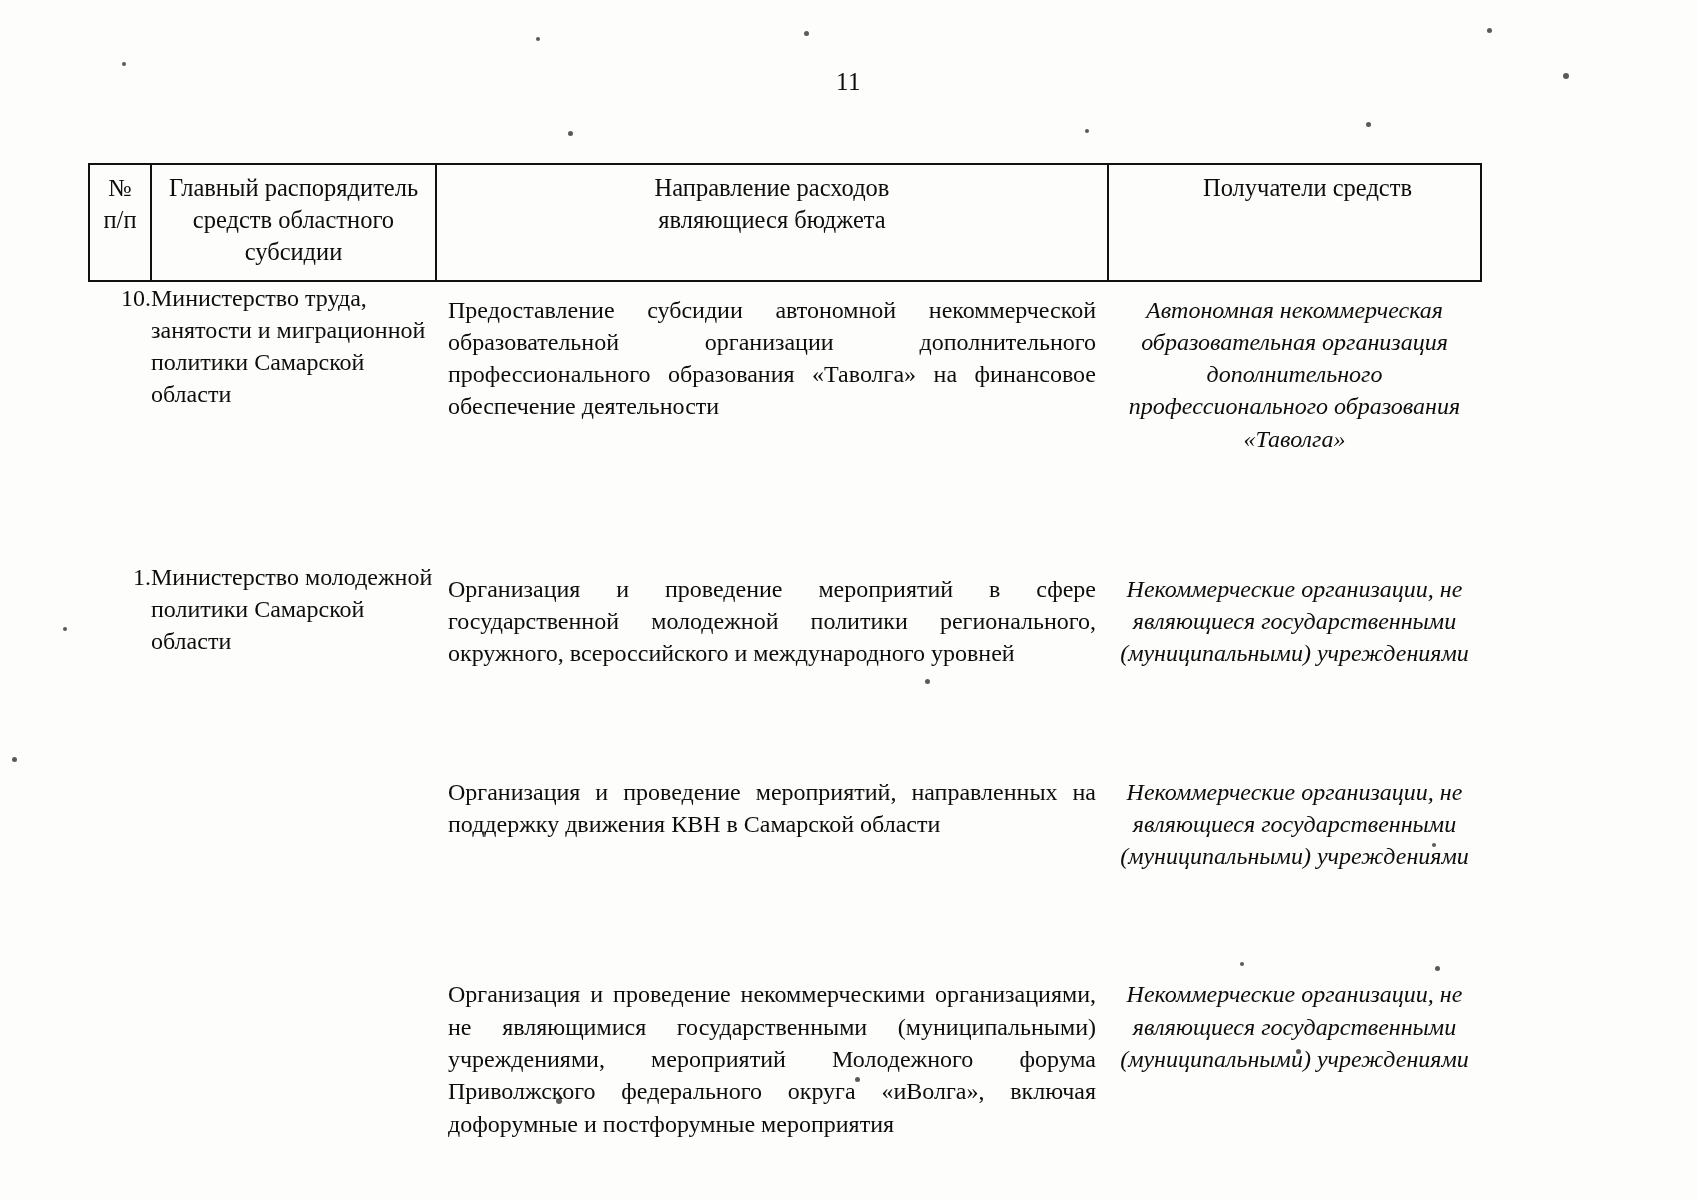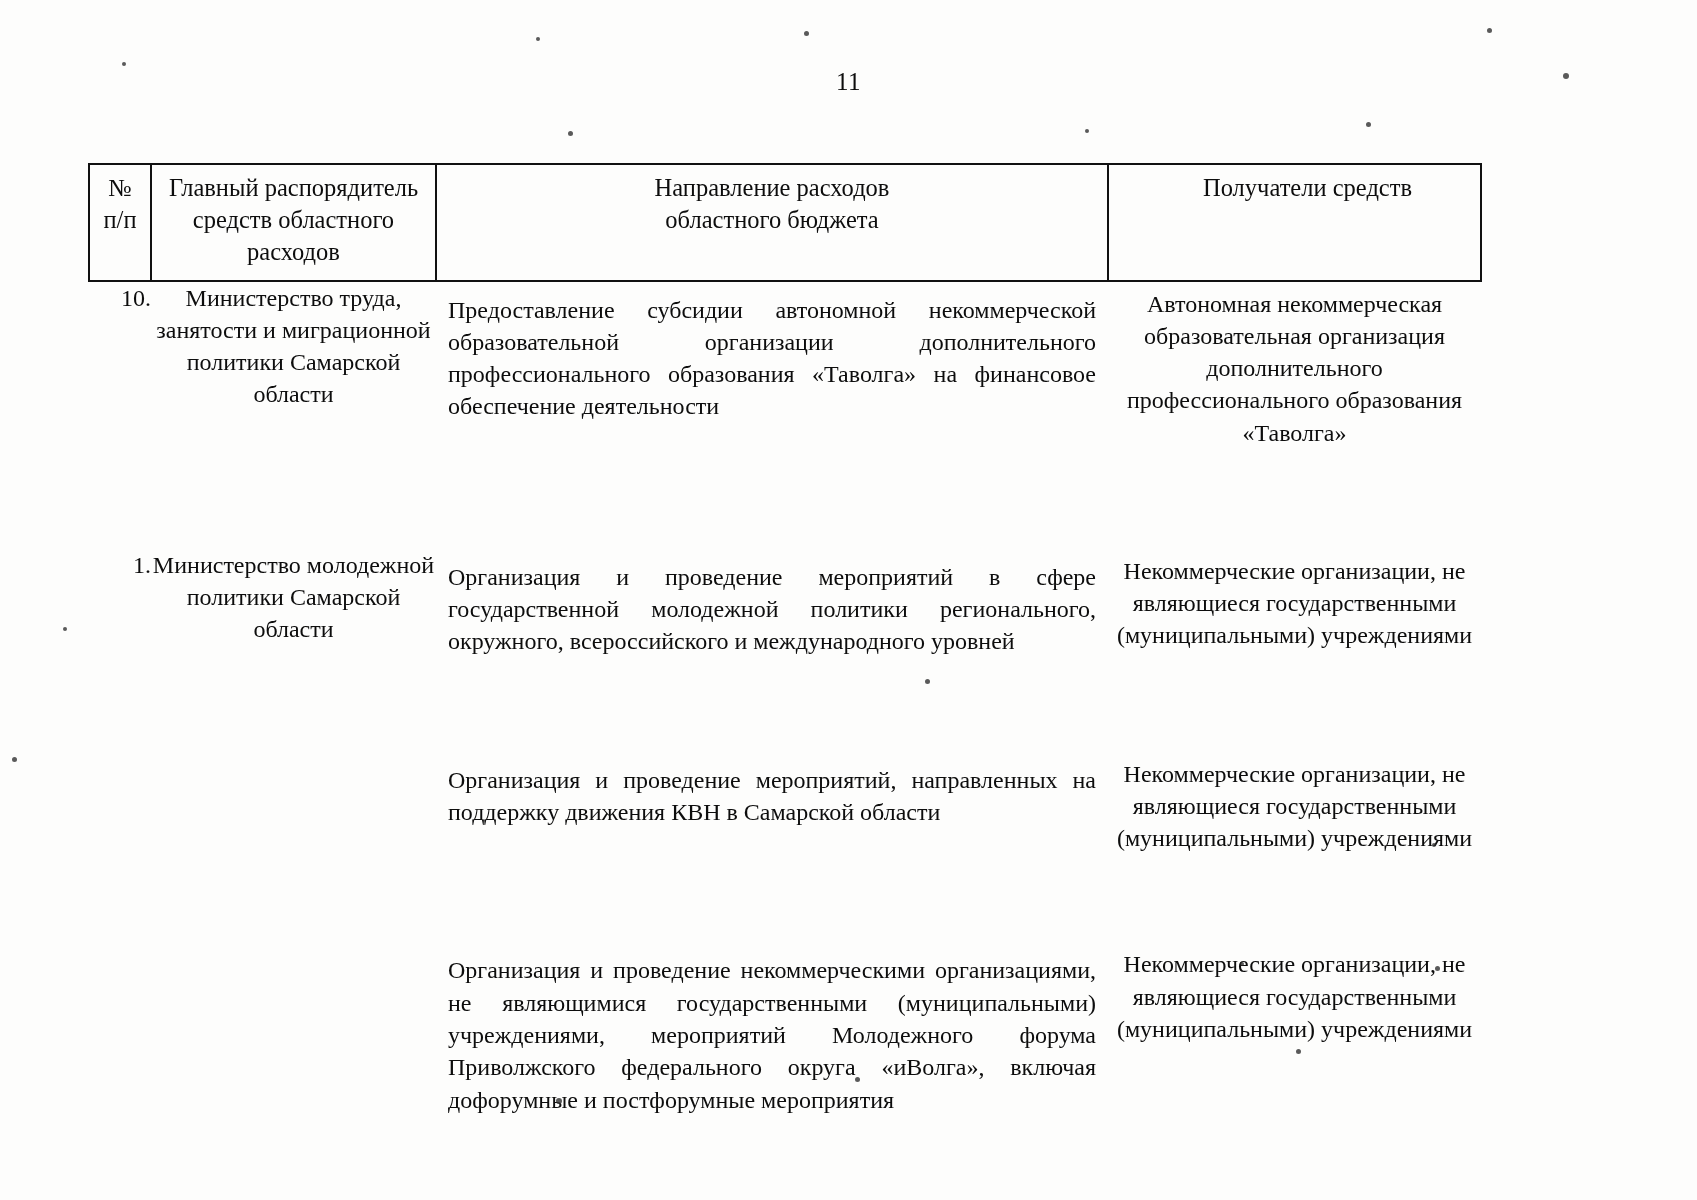--- a/index.html
+++ b/index.html
@@ -75,21 +75,21 @@
 
   .cell-num {
     width: 62px;
     text-align: right;
     padding: 6px 10px 0 0;
     white-space: nowrap;
   }
   .cell-gl {
     width: 285px;
     padding: 6px 10px 0 12px;
-    text-align: center;
+    text-align: left;
   }
   .cell-dir {
     width: 672px;
     padding: 6px 8px 0 10px;
     text-align: justify;
     text-align-last: left;
     -ms-text-justify: inter-word;
     hyphens: none;
   }
   .cell-rec {
@@ -97,21 +97,21 @@
     padding: 6px 8px 0 12px;
     text-align: center;
   }
 
   .para {
     margin: 12px;
     text-align: justify;
     text-align-last: left;
   }
 
-  .rec-block { margin: 6px; }
+  .rec-block { margin: 12px; font-style: italic; }
 
   
   .gap-xl { height: 94px; }
   .gap-lg { height: 82px; }
 
   .sub-line { display: block; }
 
   
 
   
@@ -139,25 +139,25 @@
 
     <tbody>
         <tr class="hdr">
       <td class="c-num">
         <span class="sub-line">№</span>
         <span class="sub-line">п/п</span>
       </td>
       <td class="c-gl">
         <span class="sub-line">Главный распорядитель</span>
         <span class="sub-line">средств областного</span>
-        <span class="sub-line">расходов</span>
+        <span class="sub-line">субсидии</span>
       </td>
       <td class="c-dir">
         <span class="sub-line">Направление расходов</span>
-        <span class="sub-line">областного бюджета</span>
+        <span class="sub-line">являющиеся бюджета</span>
       </td>
       <td class="c-rec">
         <span class="sub-line">Получатели средств</span>
       </td>
     </tr>
 
     <tr class="brow">
       <td class="cell-num">10.</td>
       <td class="cell-gl">Министерство труда, занятости и миграционной политики Самарской области</td>
       <td class="cell-dir">

